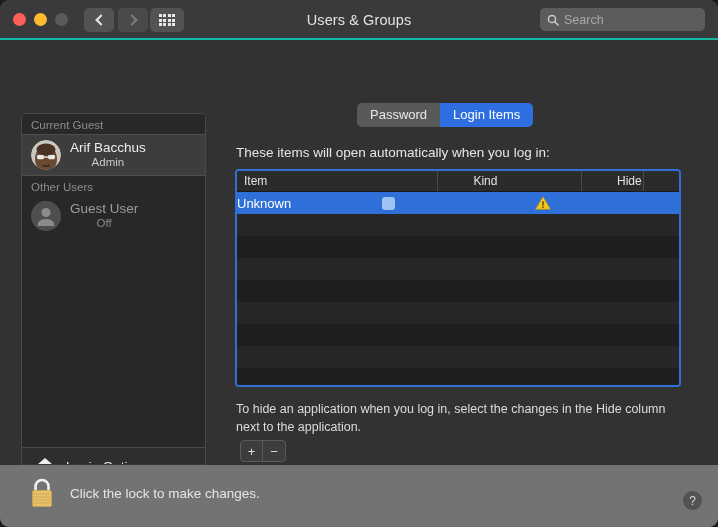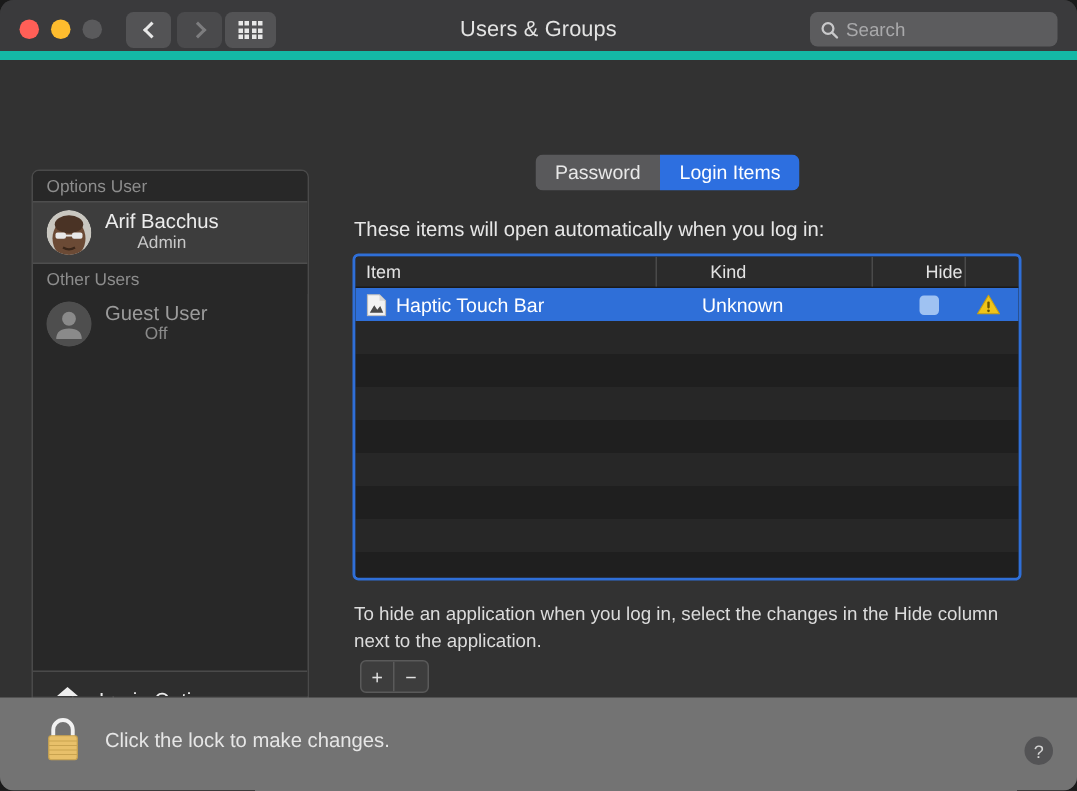--- a/index.html
+++ b/index.html
@@ -15,21 +15,21 @@
     background: #323232;
     border-radius: 9px;
     overflow: hidden;
   }
 
   
   .titlebar {
     position: relative;
     height: 40px;
     background: #3a3a3c;
-    border-bottom: 6px solid #14b8a6;
+    border-bottom: 2px solid #14b8a6;
   }
   .traffic { position: absolute; left: 13px; top: 13px; display: flex; gap: 8px; }
   .light { width: 13px; height: 13px; border-radius: 50%; }
   .light.close { background: #ff5f57; }
   .light.min { background: #febc2e; }
   .light.max { background: #5a5a5c; }
 
   .nav-group { position: absolute; left: 84px; top: 8px; display: flex; gap: 4px; }
   .navbtn {
     width: 30px; height: 24px;
@@ -252,21 +252,21 @@
         <circle cx="5" cy="5" r="3.6" fill="none" stroke="#c9c9cb" stroke-width="1.5"></circle>
         <line x1="7.7" y1="7.7" x2="11" y2="11" stroke="#c9c9cb" stroke-width="1.6" stroke-linecap="round"></line>
       </svg>
       <span class="search-ph">Search</span>
     </div>
   </div>
 
   <div class="body">
 
     <div class="sidebar">
-      <div class="group-hdr">Options User</div>
+      <div class="group-hdr">Current Guest</div>
 
       <div class="user-row selected">
         <div class="avatar">
           <svg width="30" height="30" viewBox="0 0 30 30">
             <defs>
                 <clipPath id="av">
                   <circle cx="15" cy="15" r="15"></circle>
                 </clipPath>
               </defs>
             <g clip-path="url(#av)">
@@ -326,28 +326,20 @@
 
     <div class="table-wrap">
       <div class="thead">
         <div class="th c0">Item</div>
         <div class="th c1">Kind</div>
         <div class="th c2">Hide</div>
         <div class="th c3"></div>
       </div>
 
       <div class="trow sel">
-        <div class="td0">
-          <svg width="14" height="15" viewBox="0 0 14 15">
-            <path d="M1 0.5 H9 L13 4.5 V14.5 H1 Z" fill="#f2f2f2" stroke="#bdbdbd" stroke-width="0.8"></path>
-            <path d="M9 0.5 V4.5 H13" fill="#d8d8d8"></path>
-            <path d="M2.5 12.5 L5.5 7.5 L7.5 10.5 L9.5 8 L11.5 12.5 Z" fill="#4a4a4a"></path>
-          </svg>
-          <span>Haptic Touch Bar</span>
-        </div>
         <div class="td1">Unknown</div>
         <div class="td2">
           <span class="chk"></span>
         </div>
         <div class="td3">
           <svg width="16" height="14" viewBox="0 0 16 14">
             <path d="M8 0.8 L15.3 13.2 H0.7 Z" fill="#f0c419" stroke="#c9a011" stroke-width="0.7" stroke-linejoin="round"></path>
             <rect x="7.2" y="5" width="1.6" height="4.6" rx="0.7" fill="#6b5400"></rect>
             <circle cx="8" cy="11.2" r="0.9" fill="#6b5400"></circle>
           </svg>

